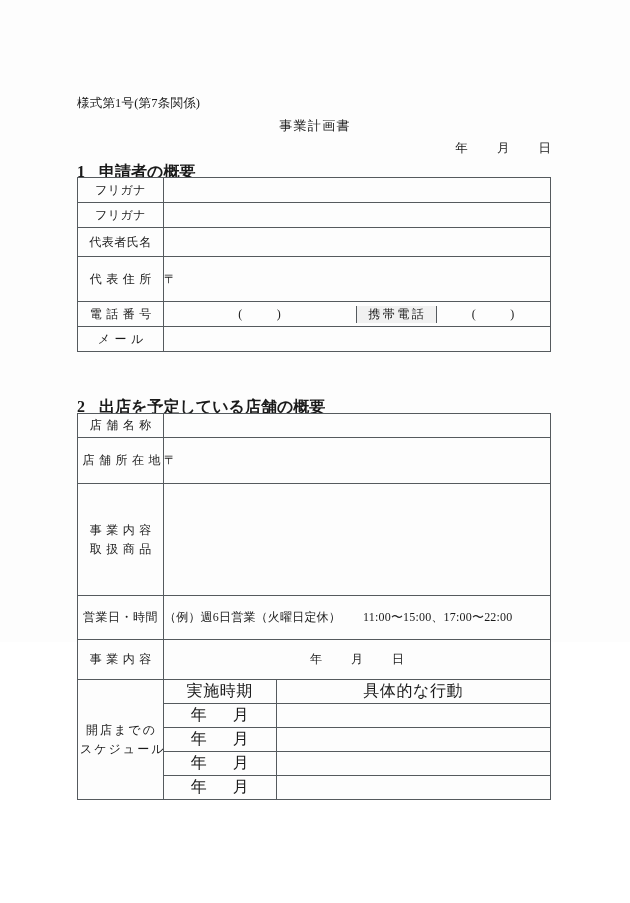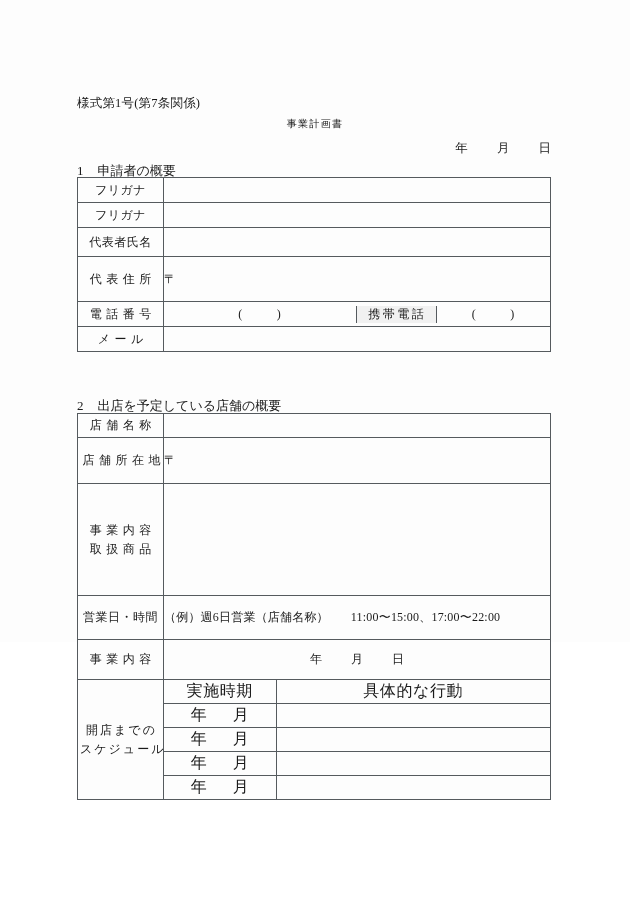--- a/index.html
+++ b/index.html
@@ -32,39 +32,40 @@
     font-size: 12.5px;
     letter-spacing: 0.2px;
     white-space: nowrap;
   }
   .doc-title {
     position: absolute;
     left: 0;
     top: 117px;
     width: 630px;
     text-align: center;
-    font-size: 10px;
+    font-size: 13px;
     letter-spacing: 1.3px;
   }
   .date-line {
     position: absolute;
     right: 79px;
     top: 140px;
     font-size: 12.5px;
     white-space: nowrap;
   }
   .date-line span { margin-left: 26px; }
   .date-line span:first-child { margin-left: 0; }
 
   
   .section-heading {
     position: absolute;
     left: 77px;
-    font-size: 13px;
-    white-space: nowrap;
+    font-size: 16px;
+    white-space: nowrap;
+    font-weight: bold;
   }
   .section-heading .num { margin-right: 14px; }
   #sec1-heading { top: 162px; }
   #sec2-heading { top: 397px; }
 
   
   table.form-table {
     position: absolute;
     border-collapse: collapse;
     table-layout: fixed;
@@ -288,21 +289,21 @@
         <td class="label">
           <span class="two-line">事業内容</span>
           <span class="two-line">取扱商品</span>
         </td>
         <td class="value value-top"></td>
       </tr>
       <tr style="height:44px">
         <td class="label"><span class="tight">営業日・時間</span></td>
         <td class="value value-top">
           <span class="hours-example">
-            <span>（例）週6日営業（店舗名称）</span><span class="gap"></span><span>11:00〜15:00、17:00〜22:00</span>
+            <span>（例）週6日営業（火曜日定休）</span><span class="gap"></span><span>11:00〜15:00、17:00〜22:00</span>
           </span>
         </td>
       </tr>
       <tr style="height:40px">
         <td class="label"><span class="spread">事業内容</span></td>
         <td class="value">
           <span class="center-date">
             <span>年</span>
             <span>月</span>
             <span>日</span>

